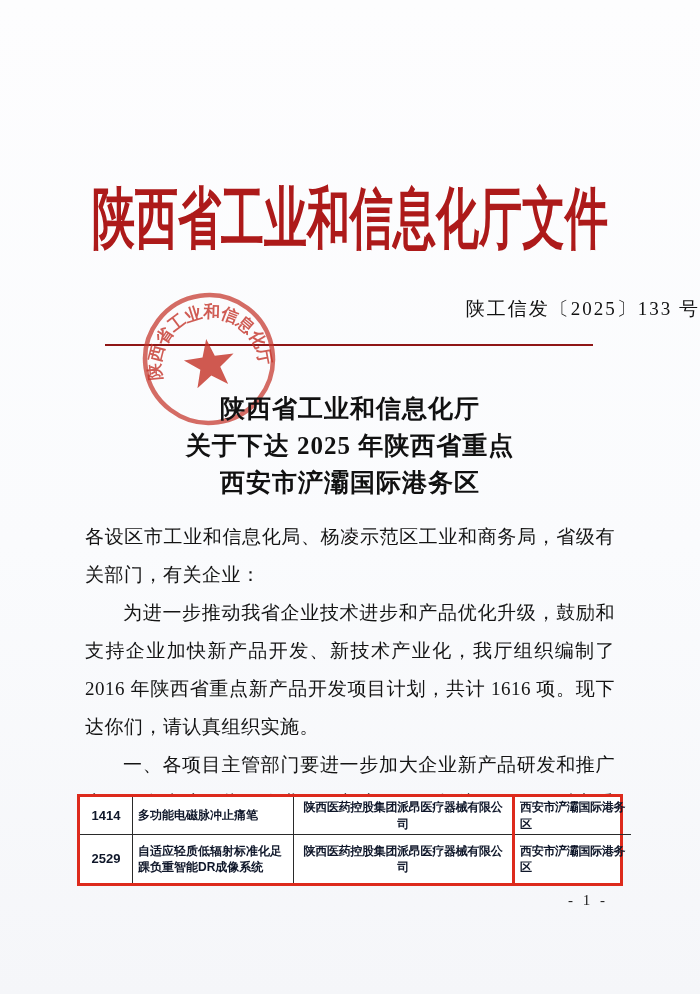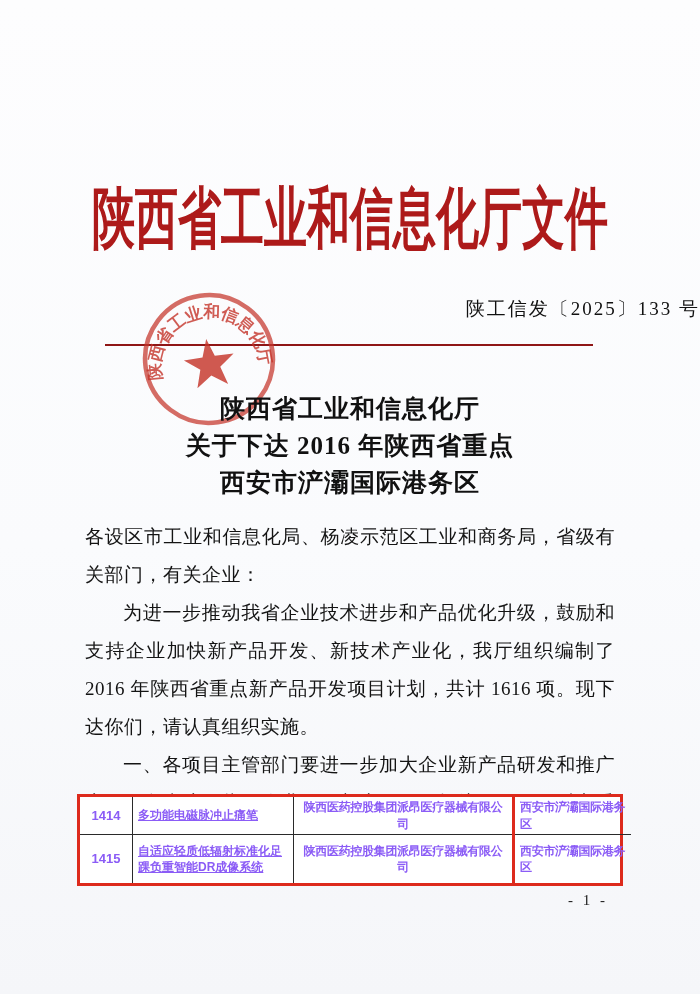--- a/index.html
+++ b/index.html
@@ -47,28 +47,28 @@
   .body-text p.no-indent{text-indent:0;}
   
   .table-wrap{
     position:absolute;top:794px;left:77px;width:546px;
     border:3px solid #dd2a1c;background:#fff;
     box-sizing:border-box;
   }
   table.proj{
     border-collapse:collapse;width:100%;table-layout:fixed;
     font-family:"Liberation Sans","DejaVu Sans",sans-serif;
-    font-size:12px;font-weight:700;color:#8b5cf6;
+    font-size:12px;font-weight:700;color:#0f172a;
   }
   table.proj td{
     border:1.5px solid #2a2a2a;padding:2px 5px;line-height:1.35;
     overflow:hidden;
   }
   td.c-no{width:42px;text-align:center;font-size:13px;font-weight:600;}
-  td.c-product{width:150px;text-align:left;text-decoration:underline;}
+  td.c-product{width:150px;text-align:left;}
   td.c-company{width:208px;text-align:center;letter-spacing:-0.3px;}
   td.c-district{width:106px;text-align:left;border-left:3px solid #dd2a1c !important;letter-spacing:-0.3px;}
   tr.r1 td{height:33px;}
   tr.r2 td{height:44px;}
   
   table.proj tr td:first-child{border-left:none;}
   table.proj tr td:last-child{border-right:none;}
   table.proj tr:first-child td{border-top:none;}
   table.proj tr:last-child td{border-bottom:none;}
   .page-num{
@@ -92,41 +92,41 @@
     <circle cx="70" cy="70" r="63" fill="none" stroke="#c5342a" stroke-width="4.5" opacity="0.72"></circle>
     <path id="sealArc" d="M 21,78 A 49,49 0 1 1 119,78" fill="none"></path>
     <text font-size="16.5" fill="#c5342a" opacity="0.8" font-weight="bold">
       <textPath href="#sealArc" startOffset="50%" text-anchor="middle">陕西省工业和信息化厅</textPath>
     </text>
     <polygon points="70,50 76.1,67.6 94.7,68 79.9,79.2 85.3,97 70,86.4 54.7,97 60.1,79.2 45.3,68 63.9,67.6" fill="#c5342a" opacity="0.82"></polygon>
   </svg>
 
   <div class="doc-title">
     <div>陕西省工业和信息化厅</div>
-    <div>关于下达 2016 年陕西省重点</div>
+    <div>关于下达 2025 年陕西省重点</div>
     <div>西安市浐灞国际港务区</div>
   </div>
 
   <div class="body-text">
     <p class="no-indent">各设区市工业和信息化局、杨凌示范区工业和商务局，省级有关部门，有关企业：</p>
     <p>为进一步推动我省企业技术进步和产品优化升级，鼓励和支持企业加快新产品开发、新技术产业化，我厅组织编制了 2016 年陕西省重点新产品开发项目计划，共计 1616 项。现下达你们，请认真组织实施。</p>
     <p>一、各项目主管部门要进一步加大企业新产品研发和推广应用服务力度，指导企业做好新产品开发报统工作，及时享受研发</p>
   </div>
 
   <div class="table-wrap">
     <table class="proj">
       <tbody>
         <tr class="r1">
           <td class="c-no">1414</td>
           <td class="c-product">多功能电磁脉冲止痛笔</td>
           <td class="c-company">陕西医药控股集团派昂医疗器械有限公司</td>
           <td class="c-district">西安市浐灞国际港务区</td>
         </tr>
         <tr class="r2">
-          <td class="c-no">1415</td>
+          <td class="c-no">2529</td>
           <td class="c-product">自适应轻质低辐射标准化足踝负重智能DR成像系统</td>
           <td class="c-company">陕西医药控股集团派昂医疗器械有限公司</td>
           <td class="c-district">西安市浐灞国际港务区</td>
         </tr>
       </tbody>
     </table>
   </div>
 
   <div class="page-num">- 1 -</div>
 

